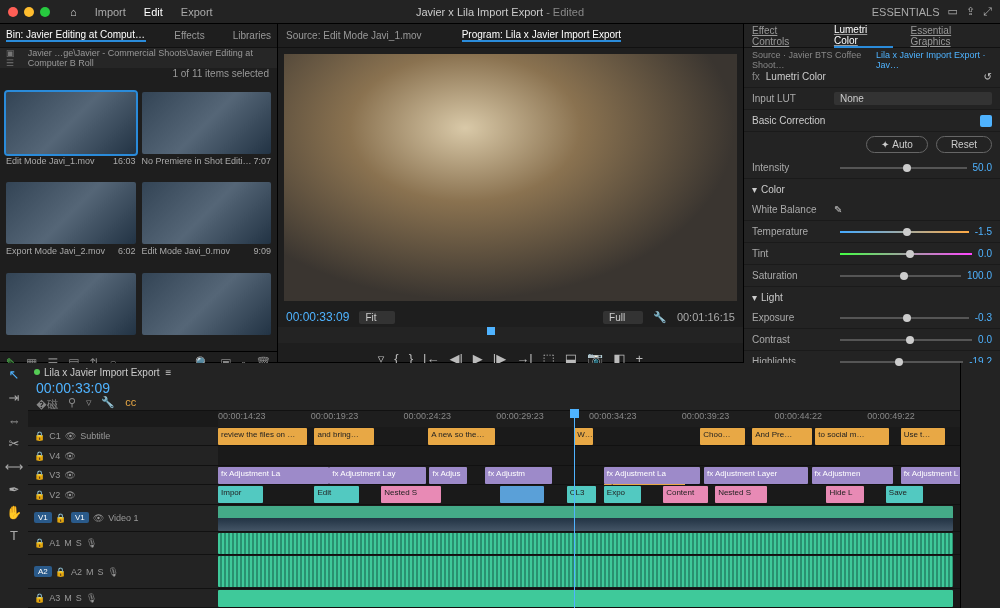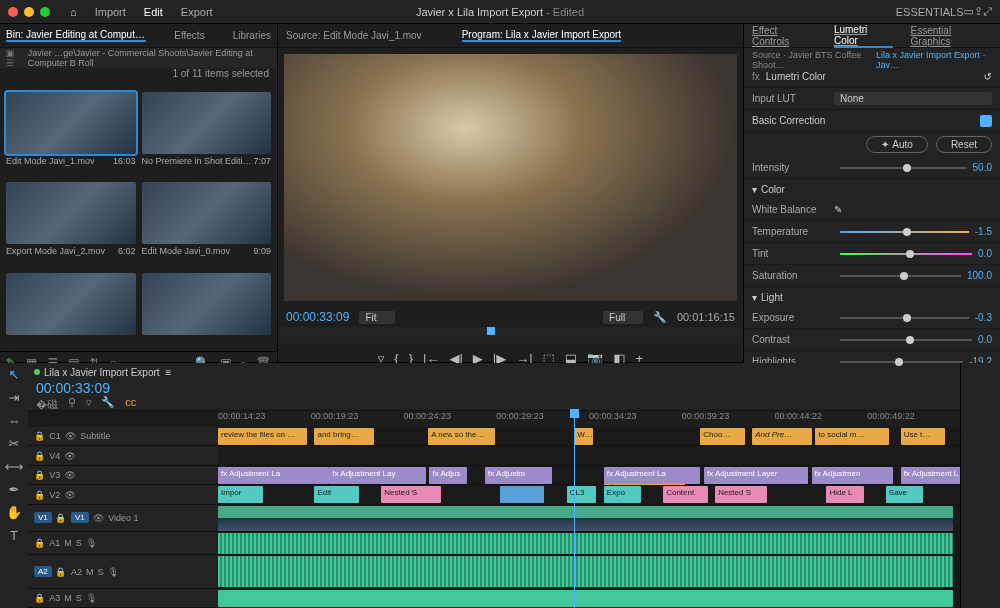--- a/index.html
+++ b/index.html
@@ -8,21 +8,21 @@
 
 .topbar { height: 24px; background: #232323; display: flex; align-items: center; padding: 0 8px; border-bottom: 1px solid #000; }
 .traffic { display: flex; gap: 6px; margin-right: 20px; }
 .traffic span { width: 10px; height: 10px; border-radius: 50%; }
 .tl-red { background: #ff5f56; } .tl-yel { background: #ffbd2e; } .tl-grn { background: #27c93f; }
 .menu { display: flex; gap: 18px; color: #aaa; }
 .menu span { cursor: pointer; }
 .menu .active { color: #fff; }
 .title-center { position: absolute; left: 50%; transform: translateX(-50%); color: #ccc; }
 .title-center .suffix { color: #888; }
-.top-right { margin-left: auto; display: flex; gap: 0; align-items: center; color: #aaa; }
+.top-right { margin-left: auto; display: flex; gap: 8px; align-items: center; color: #aaa; }
 
 
 .main { display: grid; grid-template-columns: 278px 1fr 256px; height: 338px; background: #1e1e1e; }
 
 
 .project { display: flex; flex-direction: column; border-right: 1px solid #000; }
 .proj-tabs { height: 24px; display: flex; align-items: center; padding: 0 6px; gap: 28px; color: #999; border-bottom: 1px solid #111; font-size: 10px; }
 .proj-tabs .active { color: #fff; border-bottom: 2px solid #2a8bda; }
 .breadcrumb { height: 20px; padding: 0 6px; font-size: 9px; color: #999; display: flex; align-items: center; background: #262626; }
 .bc-icons { margin-right: 6px; color: #777; }
@@ -365,21 +365,21 @@
             <span>Subtitle</span>
           </div>
         <div class="track-body" id="cap-body">
             <div class="clip orange" style="left: 0%; width: 12%;">review the files on …</div>
             <div class="clip orange" style="left: 13%; width: 8%;">and bring…</div>
             <div class="clip orange" style="left: 22%; width: 9%; margin-left: 47px;">A new he…</div>
             <div class="clip orange" style="left: 31.5%; width: 5%;">so the…</div>
             <div class="clip orange" style="left: 48%; width: 2.5%;">W…</div>
             <div class="clip orange" style="left: 52%; width: 11%; margin-top: 46px;">open the new…</div>
             <div class="clip orange" style="left: 65%; width: 6%;">Choo…</div>
-            <div class="clip orange" style="left: 72%; width: 8%; font-style: italic;">And Pre…</div>
+            <div class="clip orange" style="left: 72%; width: 8%;">And Pre…</div>
             <div class="clip orange" style="left: 80.5%; width: 10%;">to social m…</div>
             <div class="clip orange" style="left: 92%; width: 6%;">Use t…</div>
           </div>
       </div>
 
       <div class="track-row">
         <div class="track-head">
             <span>🔒</span>
             <span>V4</span>
             <span>👁</span>

